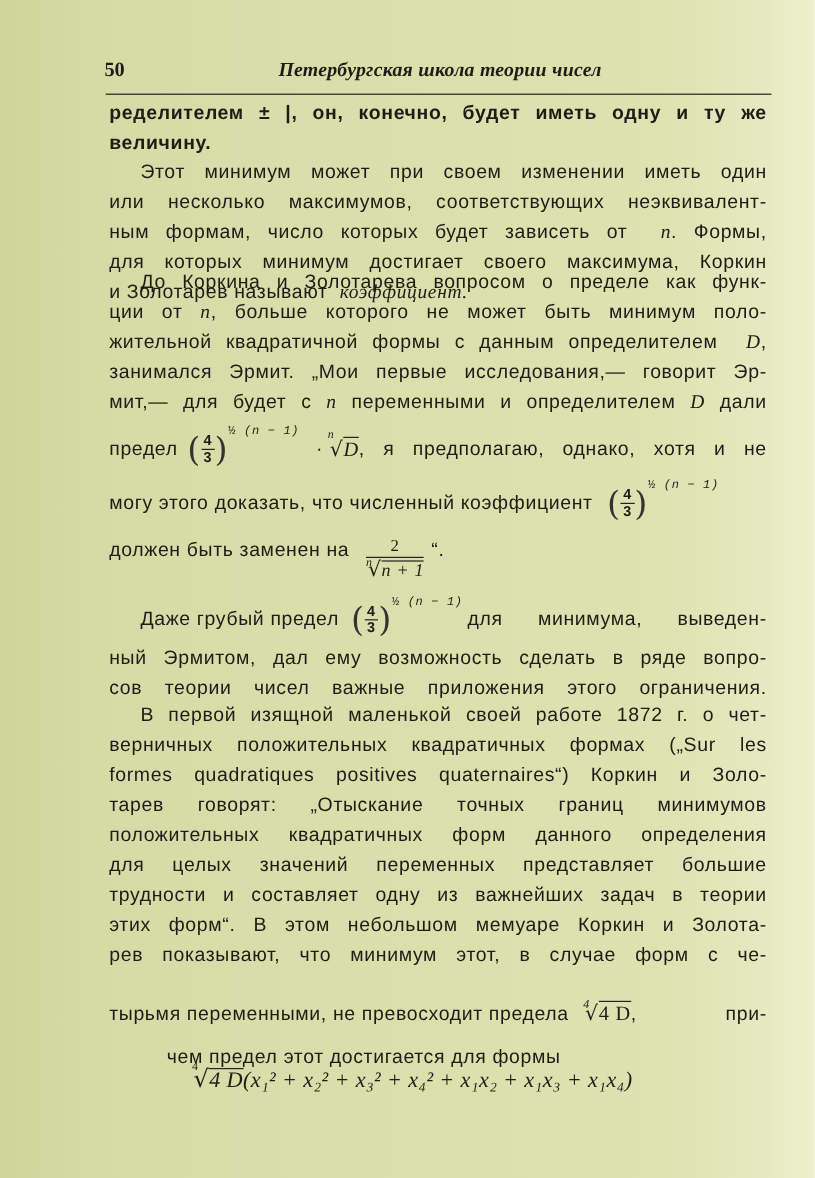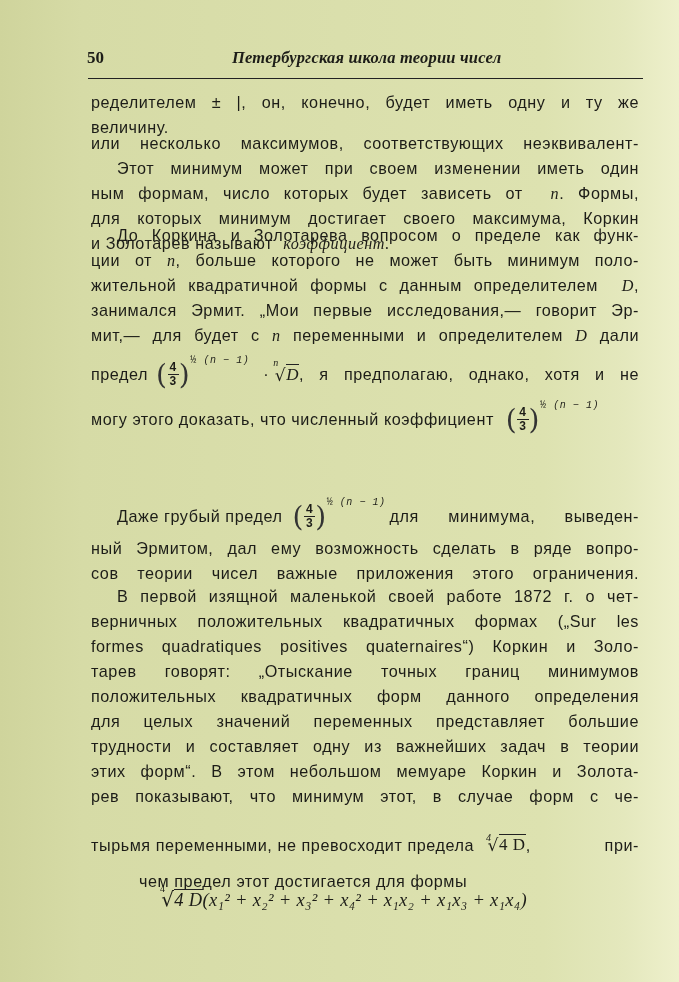--- a/index.html
+++ b/index.html
@@ -49,28 +49,28 @@
   </style>
 </head>
 <body>
 
 <div class="page">
 
   <span class="hdr-num">50</span>
   <span class="hdr-title">Петербургская школа теории чисел</span>
   <div class="hdr-rule"></div>
 
-  <div class="text" style="top:90px;">
+  <div class="text" style="top:82px;font-weight:bold;">
     <span class="ln">ределителем ± |,  он,  конечно,  будет  иметь  одну  и  ту  же</span>
     <span class="ln last">величину.</span>
   </div>
 
   <div class="text" style="top:131px;">
+    <span class="ln indent">Этот  минимум  может  при  своем  изменении  иметь  один</span>
     <span class="ln">или  несколько  максимумов,  соответствующих  неэквивалент-</span>
-    <span class="ln indent">Этот  минимум  может  при  своем  изменении  иметь  один</span>
     <span class="ln"><span>ным  формам,  число  которых  будет  зависеть  от</span>&nbsp;&nbsp;<span class="it">n</span><span>.  Формы,</span></span>
     <span class="ln">для  которых  минимум  достигает  своего  максимума,  Коркин</span>
     <span class="ln last"><span>и  Золотарев  называют</span>&nbsp;&nbsp;<span class="it">коэффициент.</span></span>
   </div>
 
   <div class="text" style="top:223px;">
     <span class="ln indent">До  Коркина  и  Золотарева  вопросом  о  пределе  как  функ-</span>
     <span class="ln"><span>ции  от</span>&nbsp;<span class="it">n</span><span>,  больше  которого  не  может  быть  минимум  поло-</span></span>
     <span class="ln"><span>жительной  квадратичной  формы  с  данным  определителем</span>&nbsp;&nbsp;<span class="it">D</span><span>,</span></span>
     <span class="ln">занимался  Эрмит.  „Мои  первые  исследования,—  говорит  Эр-</span>
@@ -97,20 +97,28 @@
     <span>могу  этого  доказать,  что  численный  коэффициент</span>
     <span style="margin-left:12px;" class="paren">(</span>
       <span class="frac">
         <span class="num">4</span>
         <span class="den">3</span>
       </span>
       <span class="paren">)</span>
     <span class="sup"><span>½</span>&nbsp;<i>(n − 1)</i></span>
   </div>
 
+  <div class="abs" style="left:91px; top:438px; display:flex; align-items:center;">
+    <span>должен  быть  заменен  на</span>
+    <span style="display:inline-block; margin-left:14px; text-align:center; vertical-align:middle; position:relative; top:10px;">
+      <span style="display:block; font-family:'Liberation Serif',serif; font-size:14px; border-bottom:1.2px solid #222; padding:0 16px;">2</span>
+      <span style="display:block; font-family:'Liberation Serif',serif; font-size:15px; line-height:20px;"><span class="rootidx" style="top:-8px;">n</span><span class="radical">√</span><span class="over it">n + 1</span></span>
+    </span>
+    <span style="margin-left:6px;">“.</span>
+  </div>
 
   <div class="abs" style="left:117px; top:500px; width:522px; display:flex; align-items:center;">
     <span>Даже  грубый  предел</span>
     <span style="margin-left:10px;" class="paren">(</span>
       <span class="frac">
         <span class="num">4</span>
         <span class="den">3</span>
       </span>
       <span class="paren">)</span>
     <span class="sup"><span>½</span>&nbsp;<i>(n − 1)</i></span>

